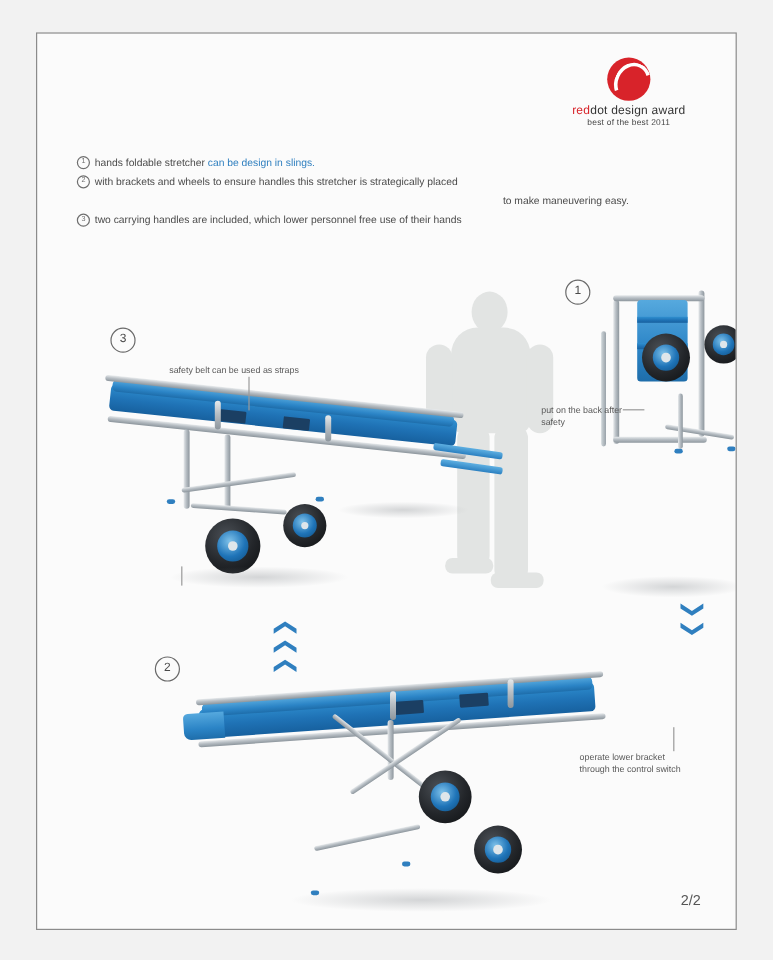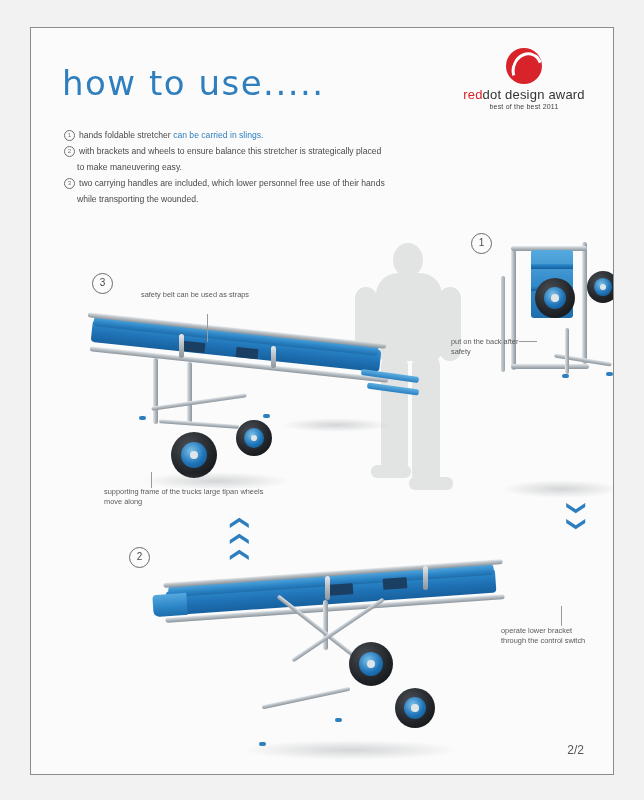--- a/index.html
+++ b/index.html
@@ -56,21 +56,21 @@
     position: absolute;
     left: 6px; top: 4px;
     width: 24px; height: 28px;
     border-radius: 50%;
     border: 3px solid #ffffff;
     border-right-color: transparent;
     border-bottom-color: transparent;
     transform: rotate(25deg);
   }
   .reddot .brand {
-    font-size: 13px;
+    font-size: 10px;
     color: #333;
     letter-spacing: .2px;
     white-space: nowrap;
   }
   .reddot .brand .red { color: #d8232a; }
   .reddot .sub {
     font-size: 7px;
     color: #444;
     letter-spacing: .2px;
     margin-top: 1px;
@@ -120,24 +120,24 @@
   #step2 { left: 98px; top: 519px; }
   #step3 { left: 61px; top: 245px; }
 
   
   .callout {
     position: absolute;
     font-size: 7.4px;
     line-height: 10px;
     color: #5a5a5a;
   }
-  #cl-belt  { left: 110px; top: 262px; }
+  #cl-belt  { left: 110px; top: 276px; }
   #cl-back  { left: 420px; top: 309px; width: 70px; }
   #cl-frame { left: 73px;  top: 459px; width: 160px; }
-  #cl-lower { left: 470px; top: 598px; width: 95px; }
+  #cl-lower { left: 452px; top: 598px; width: 95px; }
 
   .leader {
     position: absolute;
     background: #9a9a9a;
   }
   #leader-belt { left: 176px; top: 286px; width: 1px; height: 28px; }
   #leader-back { left: 488px; top: 313px; width: 18px; height: 1px; }
   #leader-frame1 { left: 120px; top: 444px; width: 1px; height: 16px; }
   #leader-lower { left: 530px; top: 578px; width: 1px; height: 20px; }
 
@@ -234,43 +234,39 @@
     position: absolute;
     background: linear-gradient(180deg, #5fb0e2 0%, #2a7fc0 100%);
     border-radius: 2px;
   }
 </style>
 </head>
 <body>
 
 <div class="page">
 
-  <div class="title">how to use.....</div>
 
   <div class="reddot">
     <div class="dot"></div>
     <div class="brand"><span class="red">red</span><span>dot design award</span></div>
     <div class="sub">best of the best 2011</div>
   </div>
 
   <div class="instructions">
     <div class="line">
-      <span class="num">1</span><span>hands foldable stretcher </span><span class="hl">can be carried in slings.</span>
+      <span class="num">1</span><span>hands foldable stretcher </span><span class="hl">can be design in slings.</span>
     </div>
     <div class="line">
-      <span class="num">2</span><span>with brackets and wheels to ensure balance this stretcher is strategically placed</span>
+      <span class="num">2</span><span>with brackets and wheels to ensure handles this stretcher is strategically placed</span>
     </div>
-    <div class="line" style="padding-left:13px;">
+    <div class="line" style="padding-left:13px;text-align:right;">
       <span>to make maneuvering easy.</span>
     </div>
     <div class="line">
       <span class="num">3</span><span>two carrying handles are included, which lower personnel free use of their hands</span>
-    </div>
-    <div class="line" style="padding-left:13px;">
-      <span>while transporting the wounded.</span>
     </div>
   </div>
 
   <div class="person">
     <div class="sil round" style="left:42px; top:0; width:30px; height:34px;"></div>
     <div class="sil" style="left:25px; top:30px; width:66px; height:88px; border-radius:22px 22px 10px 10px;"></div>
     <div class="sil" style="left:4px; top:44px; width:22px; height:70px; border-radius:11px;"></div>
     <div class="sil" style="left:88px; top:44px; width:22px; height:74px; border-radius:11px;"></div>
     <div class="sil" style="left:0px; top:104px; width:26px; height:18px; border-radius:9px;"></div>
     <div class="sil" style="left:30px; top:112px; width:27px; height:118px; border-radius:10px;"></div>
@@ -339,21 +335,20 @@
       </div>
     <div class="foot" style="left:108px; top:388px;"></div>
     <div class="foot" style="left:232px; top:386px;"></div>
     <div class="shadow" style="left:110px; top:444px; width:150px; height:18px;"></div>
     <div class="shadow" style="left:250px; top:390px; width:110px; height:14px;"></div>
   </div>
 
   <div class="step-circle" id="step3">3</div>
   <div class="callout" id="cl-belt">safety belt can be used as straps</div>
   <div class="leader" id="leader-belt"></div>
-  <div class="callout" id="cl-frame">supporting frame of the trucks large tipan wheels move along</div>
   <div class="leader" id="leader-frame1"></div>
 
   <div class="art">
 
     <div class="fabric" style="left:135px; top:552px; width:330px; height:24px; transform:rotate(-4deg); border-radius:4px;"></div>
     <div class="fabric light" style="left:137px; top:547px; width:326px; height:11px; transform:rotate(-4deg); border-radius:4px;"></div>
     <div class="tube" style="left:132px; top:543px; width:340px; height:5px; transform:rotate(-4deg);"></div>
     <div class="tube" style="left:134px; top:578px; width:340px; height:5px; transform:rotate(-4deg);"></div>
 
     <div class="fabric light" style="left:122px; top:566px; width:34px; height:22px; border-radius:4px 0 0 6px; transform:rotate(-4deg);"></div>

